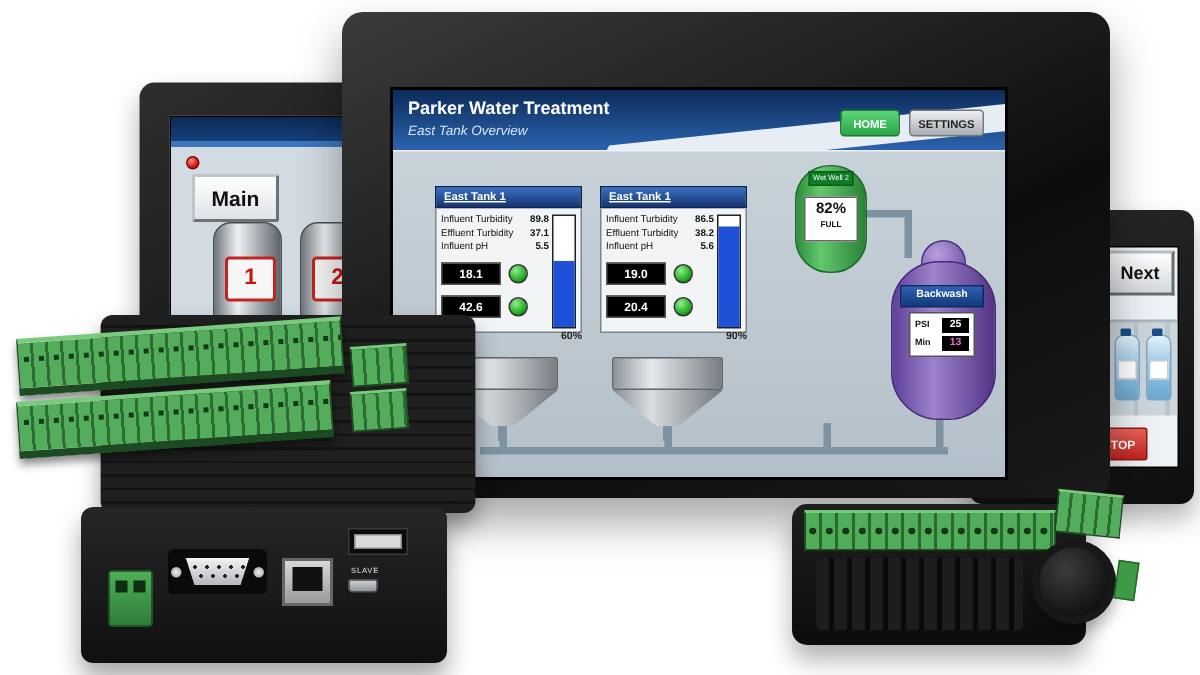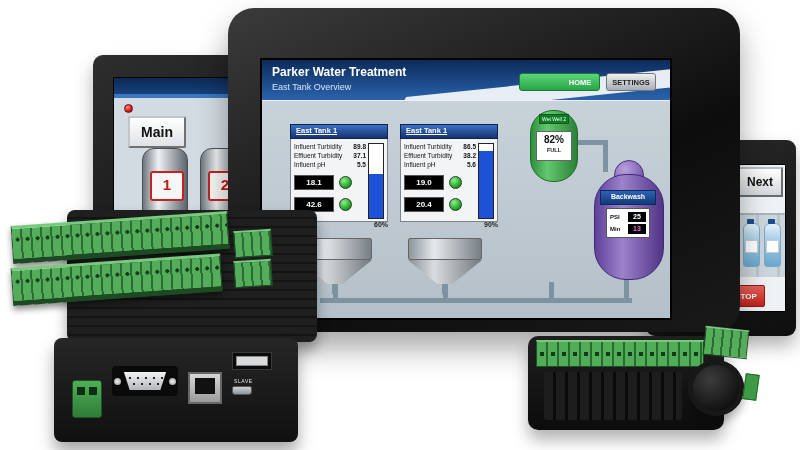--- a/index.html
+++ b/index.html
@@ -45,33 +45,33 @@
     border:1px solid #c4cdd3;}
   .start-btn{position:absolute;left:6px;top:120px;width:36px;height:20px;
     background:linear-gradient(#52c76a,#1f9a3a);border:1px solid #127028;border-radius:2px;
     color:#fff;font-size:8px;font-weight:bold;display:flex;align-items:center;justify-content:center;}
   .stop-btn{position:absolute;left:52px;top:120px;width:36px;height:20px;
     background:linear-gradient(#e8635a,#c0231c);border:1px solid #8f1813;border-radius:2px;
     color:#fff;font-size:8px;font-weight:bold;display:flex;align-items:center;justify-content:center;}
 
   
   .hmi-center{position:absolute;left:228px;top:8px;width:512px;height:324px;z-index:20;
-    background:linear-gradient(155deg,#3b3b3b,#0d0d0d 60%,#1a1a1a);border-radius:26px;
+    background:linear-gradient(155deg,#3b3b3b,#0d0d0d 60%,#1a1a1a);border-radius:14px;
     box-shadow:0 16px 30px rgba(0,0,0,.35);}
   .hmi-center .screen{position:absolute;left:32px;top:50px;width:408px;height:258px;
     background:linear-gradient(#ccd5dc,#b4c0c9);overflow:hidden;border:2px solid #000;}
   .c-header{position:absolute;left:0;top:0;right:0;height:40px;
     background:linear-gradient(180deg,#0c2b5a,#2a63ad);overflow:hidden;border-bottom:1px solid #eef;}
   .hdr-swoosh{position:absolute;right:-30px;top:22px;width:300px;height:18px;background:#f2f6fa;
     transform:rotate(-6deg) skewX(-35deg);opacity:.95;}
   .c-title{position:absolute;left:10px;top:5px;color:#fff;font-size:12px;font-weight:bold;}
-  .c-subtitle{position:absolute;left:10px;top:22px;color:#d6e4f7;font-size:9px;}
+  .c-subtitle{position:absolute;left:10px;top:22px;color:#d6e4f7;font-size:9px;font-style:italic;}
   .home-btn{position:absolute;right:70px;top:13px;width:38px;height:16px;border-radius:3px;
     background:linear-gradient(#5ed57a,#27a545);border:1px solid #1b7a33;
-    color:#fff;font-size:7.5px;font-weight:bold;display:flex;align-items:center;justify-content:center;padding-left:41px;}
+    color:#fff;font-size:7.5px;font-weight:bold;display:flex;align-items:center;justify-content:center;}
   .settings-btn{position:absolute;right:14px;top:13px;width:48px;height:16px;border-radius:3px;
     background:linear-gradient(#f0f0f0,#a6adb3);border:1px solid #70777d;
     color:#222;font-size:7.5px;font-weight:bold;display:flex;align-items:center;justify-content:center;}
 
   .pipe{position:absolute;background:#7e93a2;}
 
   .tank-panel{position:absolute;width:98px;height:95px;}
   .tp-title{height:13px;background:linear-gradient(#3a71c4,#16336e);border:1px solid #0d2250;
     color:#fff;font-size:7.5px;font-weight:bold;line-height:12px;padding-left:5px;text-decoration:underline;}
   .tp-body{position:relative;height:82px;background:#f2f4f6;border:1px solid #7d848a;border-top:none;}

